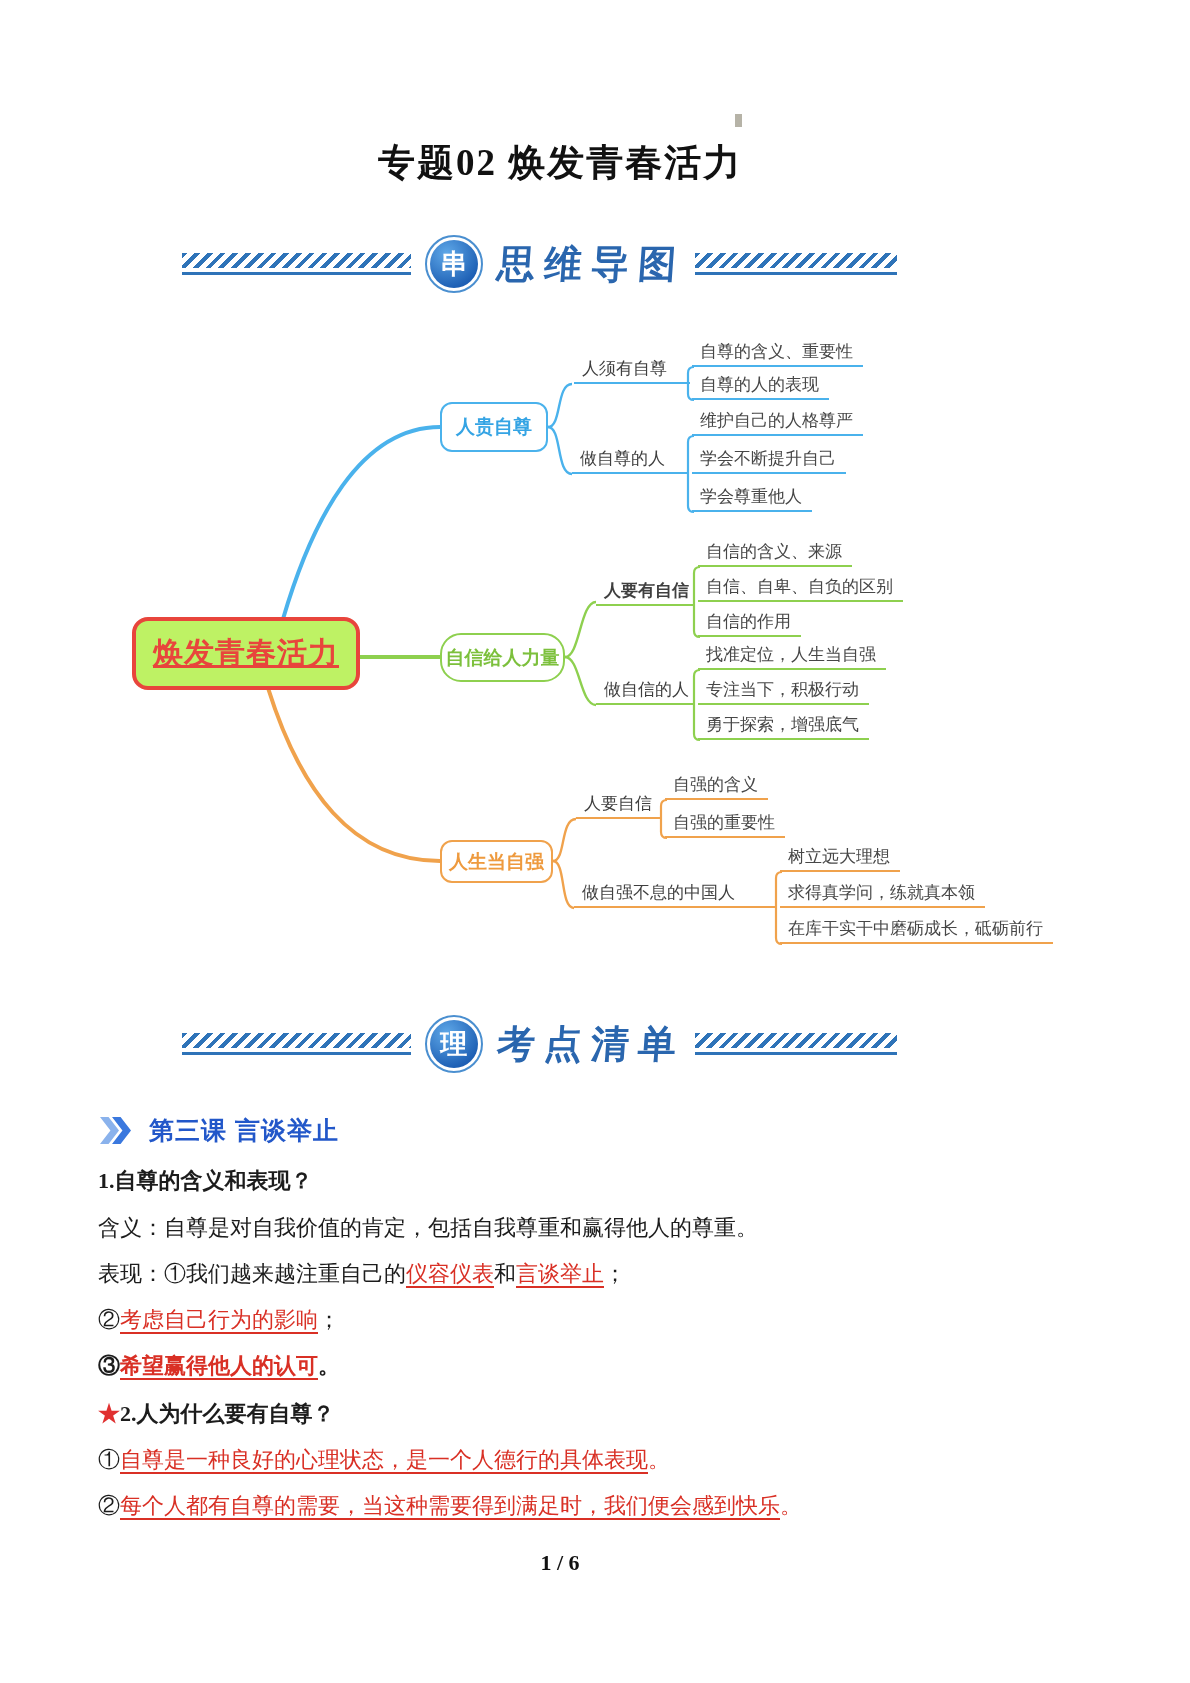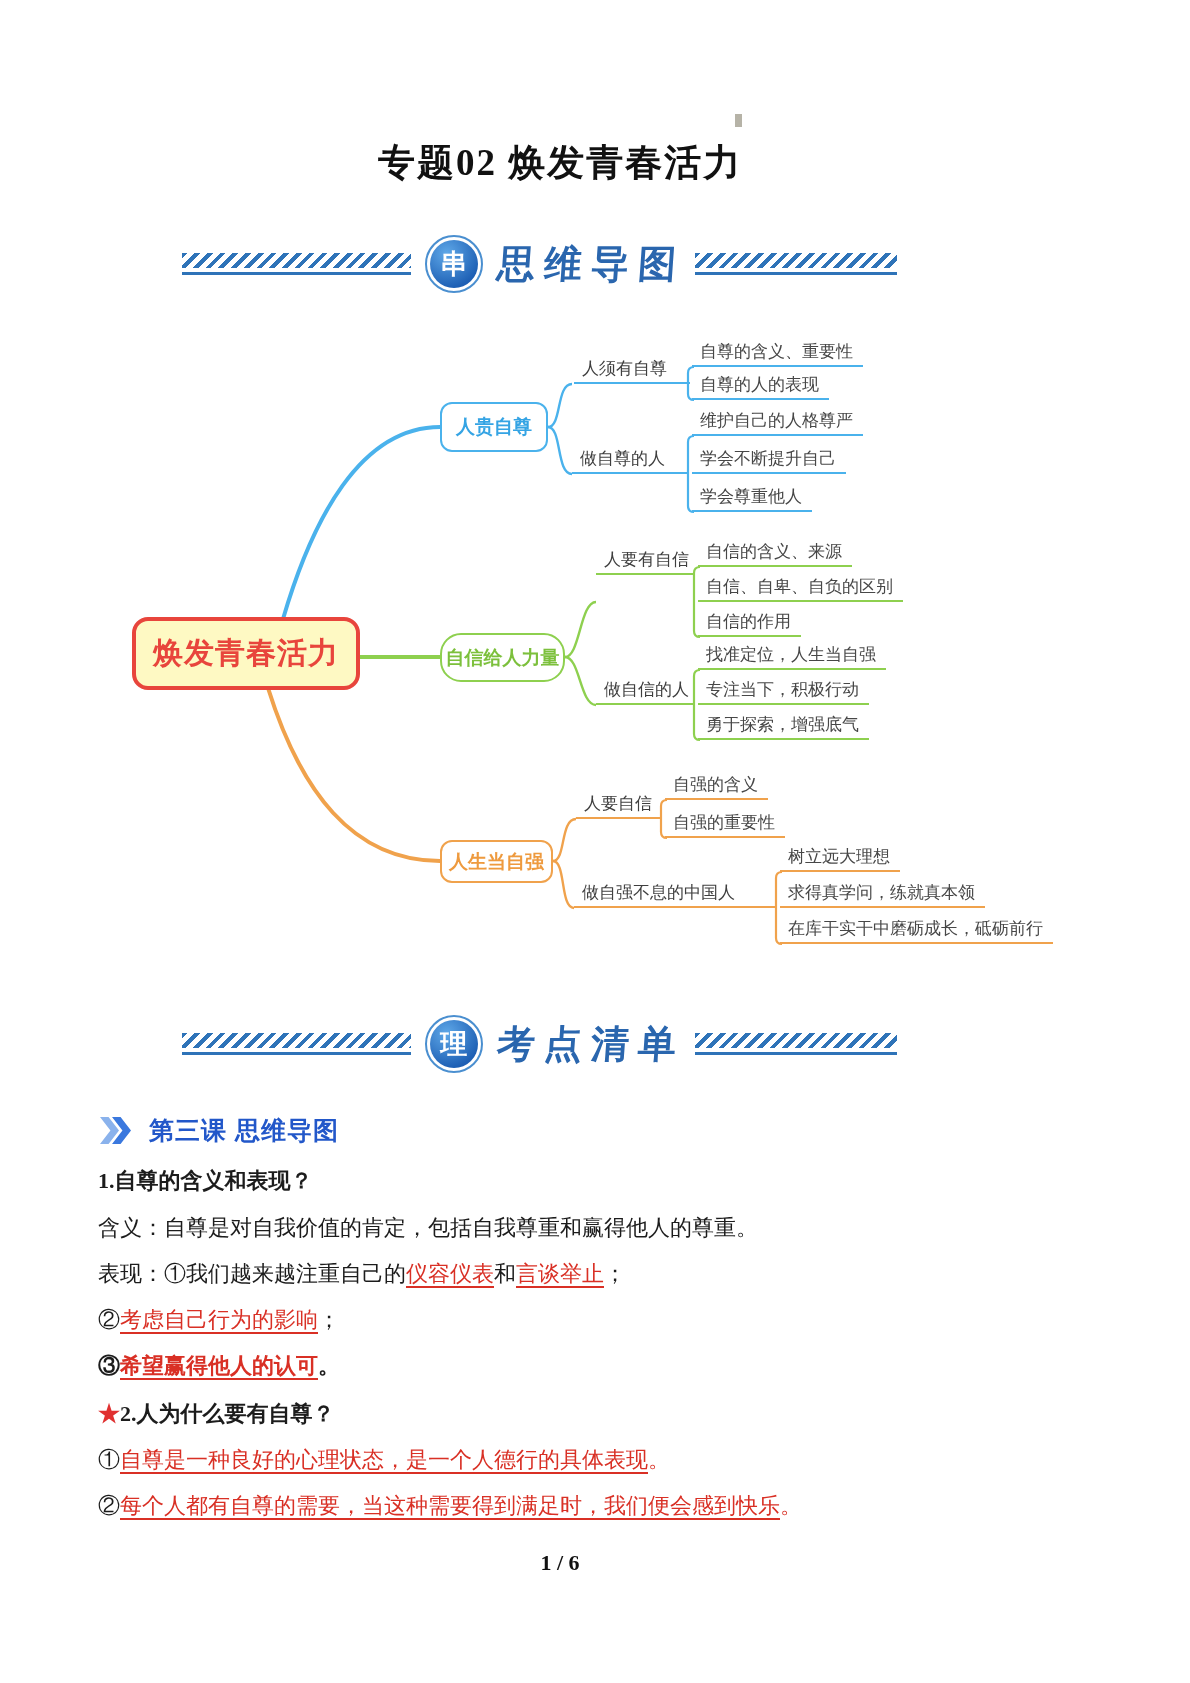--- a/index.html
+++ b/index.html
@@ -24,23 +24,23 @@
   .badge-inner{width:48px;height:48px;border-radius:50%;
          background:radial-gradient(circle at 35% 28%,#5fa8e8,#1d5fb4 75%);
          color:#fff;font-size:27px;font-weight:700;display:flex;align-items:center;justify-content:center;
          font-family:"Liberation Sans",sans-serif;}
   .sec-title{font-size:38px;font-weight:700;color:#2a66ae;letter-spacing:9px;
              margin:0 10px 0 4px;white-space:nowrap;transform:skewX(-4deg);}
 
   
   .mm-svg{position:absolute;left:0;top:0;pointer-events:none;}
   .mm-root{position:absolute;left:132px;top:617px;width:228px;height:73px;box-sizing:border-box;
-           border:4px solid #e8453c;border-radius:16px;background:#fef9c3;color:#e8453c;
+           border:4px solid #e8453c;border-radius:16px;background:#bef264;color:#e8453c;
            font-family:"Liberation Sans","DejaVu Sans",sans-serif;font-size:30px;font-weight:700;
-           display:flex;align-items:center;justify-content:center;letter-spacing:1px;}
+           display:flex;align-items:center;justify-content:center;letter-spacing:1px;text-decoration:underline;}
   .mm-branch{position:absolute;box-sizing:border-box;border-radius:12px;background:#fff;
            font-family:"Liberation Sans","DejaVu Sans",sans-serif;font-size:19px;font-weight:700;
            display:flex;align-items:center;justify-content:center;}
   .mm-b-blue{border:2.5px solid #4ab2ec;color:#35a4e4;}
   .mm-b-green{border:2.5px solid #8ed04f;color:#7cc03c;}
   .mm-b-orange{border:2.5px solid #f0a24c;color:#ee9a3e;}
   .mm-label,.mm-leaf{position:absolute;height:28px;line-height:26px;box-sizing:border-box;
            font-family:"Liberation Sans","DejaVu Sans",sans-serif;font-size:17px;color:#3f3f3f;
            white-space:nowrap;}
   .mm-label{padding-left:8px;}
@@ -122,21 +122,21 @@
 
   <div class="mm-label ul-blue" style="left:574px;top:356px;width:116px;">人须有自尊</div>
   <div class="mm-label ul-blue" style="left:572px;top:446px;width:116px;">做自尊的人</div>
 
   <div class="mm-leaf ul-blue" style="left:692px;top:339px;">自尊的含义、重要性</div>
   <div class="mm-leaf ul-blue" style="left:692px;top:372px;">自尊的人的表现</div>
   <div class="mm-leaf ul-blue" style="left:692px;top:408px;">维护自己的人格尊严</div>
   <div class="mm-leaf ul-blue" style="left:692px;top:446px;">学会不断提升自己</div>
   <div class="mm-leaf ul-blue" style="left:692px;top:484px;">学会尊重他人</div>
 
-  <div class="mm-label ul-green" style="left:596px;top:547px;width:98px;">人要有自信</div>
+  <div class="mm-label ul-green" style="left:596px;top:578px;width:98px;font-weight:bold;">人要有自信</div>
   <div class="mm-label ul-green" style="left:596px;top:677px;width:98px;">做自信的人</div>
 
   <div class="mm-leaf ul-green" style="left:698px;top:539px;">自信的含义、来源</div>
   <div class="mm-leaf ul-green" style="left:698px;top:574px;">自信、自卑、自负的区别</div>
   <div class="mm-leaf ul-green" style="left:698px;top:609px;">自信的作用</div>
   <div class="mm-leaf ul-green" style="left:698px;top:642px;">找准定位，人生当自强</div>
   <div class="mm-leaf ul-green" style="left:698px;top:677px;">专注当下，积极行动</div>
   <div class="mm-leaf ul-green" style="left:698px;top:712px;">勇于探索，增强底气</div>
 
   <div class="mm-label ul-orange" style="left:576px;top:791px;width:85px;">人要自信</div>
@@ -159,21 +159,21 @@
     <div class="sec-title">考点清单</div>
     <div class="hatch-wrap hatch-r">
       <div class="hatch"></div>
         <div class="hatch-rule"></div>
     </div>
   </div>
 
   <div class="lesson-head">
     <div class="chev chev1"></div>
     <div class="chev chev2"></div>
-    <div class="lesson-title">第三课 思维导图</div>
+    <div class="lesson-title">第三课 言谈举止</div>
   </div>
 
   <div class="body-line bold-q" style="top:1165px;">1.自尊的含义和表现？</div>
 
   <div class="body-line" style="top:1258px;">
     <span>表现：①我们越来越注重自己的</span><span class="red-u">仪容仪表</span><span>和</span><span class="red-u">言谈举止</span><span>；</span>
   </div>
 
   <div class="body-line" style="top:1212px;">含义：自尊是对自我价值的肯定，包括自我尊重和赢得他人的尊重。</div>
 

